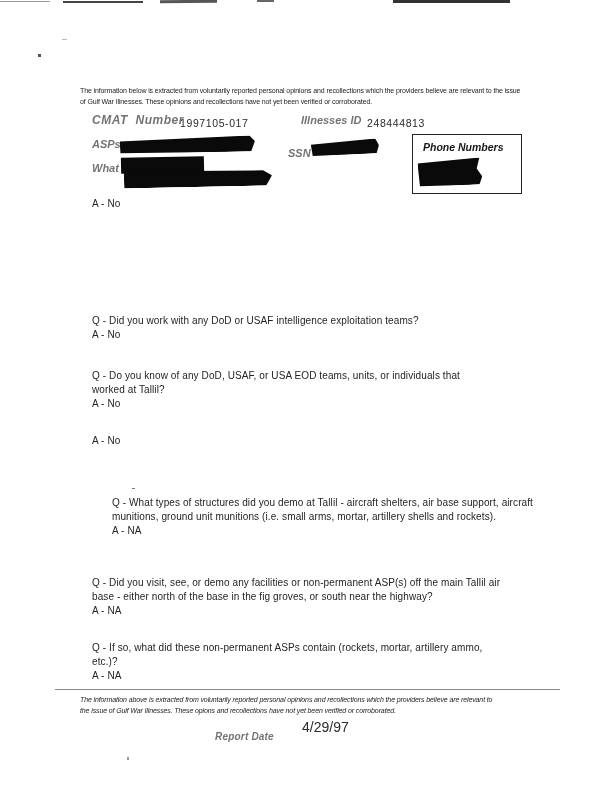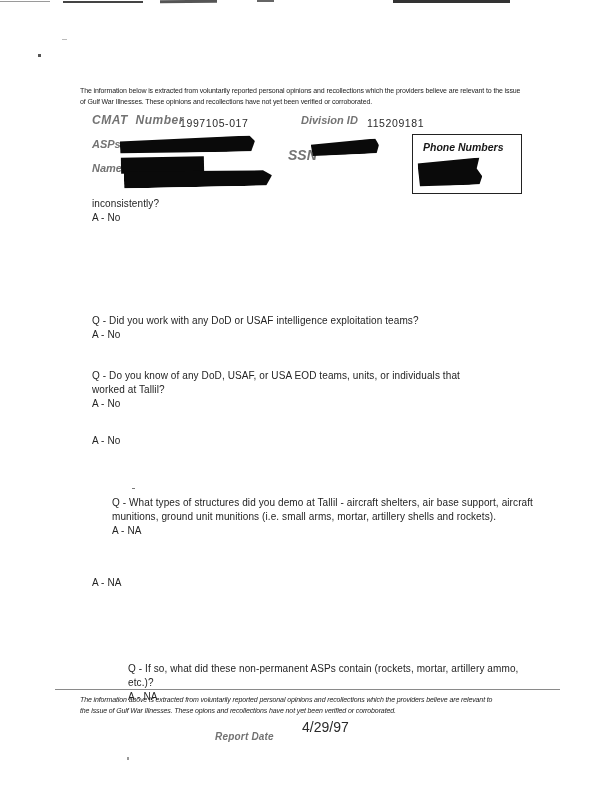--- a/index.html
+++ b/index.html
@@ -18,21 +18,21 @@
   .rule{position:absolute;height:1px;background:#8a8a8a;}
   .footer-rule{left:55px;top:689px;width:505px;}
   
   .lbl{position:absolute;font-weight:bold;font-style:italic;color:#737373;}
   .val{position:absolute;font-size:10.5px;letter-spacing:0.6px;color:#2a2a2a;}
   .cmat-label{left:92px;top:113px;font-size:12px;letter-spacing:0.5px;word-spacing:4px;}
   .cmat-value{left:180px;top:117px;}
   .incident-label{left:301px;top:114px;font-size:11px;}
   .incident-value{left:367px;top:117px;}
   .name-label{left:92px;top:138px;font-size:11px;}
-  .ssn-label{left:288px;top:139px;font-size:14px;margin-top:8px;}
+  .ssn-label{left:288px;top:139px;font-size:11px;margin-top:8px;}
   .home-label{left:92px;top:162px;font-size:11px;}
   
   .redact{position:absolute;background:#0a0a0a;}
   .name-bar{left:120px;top:137px;width:135px;height:16px;transform:rotate(-1.4deg);
     clip-path:polygon(0 18%,96% 0,100% 35%,97% 100%,0 92%);}
   .ssn-bar{left:311px;top:140px;width:68px;height:15px;transform:rotate(-3deg);
     clip-path:polygon(0 20%,95% 0,100% 45%,96% 100%,2% 95%);}
   .home-bar-top{left:121px;top:157px;width:83px;height:16px;transform:rotate(-1.2deg);}
   .home-bar-bottom{left:124px;top:170px;width:148px;height:17px;transform:rotate(-1.2deg);
     clip-path:polygon(0 0,94% 10%,100% 40%,96% 100%,0 100%);}
@@ -44,21 +44,21 @@
   
   .body-text{font-size:10px;line-height:14px;color:#242424;letter-spacing:0.1px;}
   .block{position:absolute;left:92px;}
   .carryover{top:197px;width:420px;}
   .qa0{top:244px;width:435px;}
   .qa1{top:314px;width:460px;}
   .qa2{top:369px;width:398px;}
   .qa3{top:434px;width:425px;}
   .qa4{top:496px;width:455px;margin-left:20px;}
   .qa5{top:576px;width:415px;}
-  .qa6{top:662px;width:400px;margin-left:36px;}
+  .qa6{top:641px;width:400px;}
   
   .report-date-label{left:215px;top:731px;font-size:10px;letter-spacing:0.2px;}
   .report-date-value{position:absolute;left:302px;top:719px;font-size:14px;color:#2a2a2a;}
 </style>
 </head>
 <body>
 
 <div class="page">
 
   <div class="artifact" style="left:0;top:1px;width:50px;height:1px;background:#9a9a9a;"></div>
@@ -72,40 +72,39 @@
   <div class="speck" style="left:132px;top:488px;width:3px;height:1px;background:#777;"></div>
   <div class="speck" style="left:127px;top:757px;width:2px;height:3px;background:#999;"></div>
 
   <div class="header-disclaimer">
     <div class="tinyline">The information below is extracted from voluntarily reported personal opinions and recollections which the providers believe are relevant to the issue</div>
     <div class="tinyline">of Gulf War Illnesses.  These opinions and recollections have not yet been verified or corroborated.</div>
   </div>
 
   <div class="lbl cmat-label">CMAT Number</div>
   <div class="val cmat-value">1997105-017</div>
-  <div class="lbl incident-label">Division ID</div>
-  <div class="val incident-value">115209181</div>
+  <div class="lbl incident-label">Illnesses ID</div>
+  <div class="val incident-value">248444813</div>
 
   <div class="lbl name-label">ASPs</div>
   <div class="redact name-bar"></div>
 
   <div class="lbl ssn-label">SSN</div>
   <div class="redact ssn-bar"></div>
 
-  <div class="lbl home-label">Name</div>
+  <div class="lbl home-label">What</div>
   <div class="redact home-bar-top"></div>
   <div class="redact home-bar-bottom"></div>
 
   <div class="phone-box">
     <div class="phone-label">Phone Numbers</div>
     <div class="redact phone-bar"></div>
   </div>
 
   <div class="block body-text carryover">
-    <div>inconsistently?</div>
     <div>A - No</div>
   </div>
 
   <div class="block body-text qa0">
   </div>
   <div class="block body-text qa1">
     <div>Q - Did you work with any DoD or USAF intelligence exploitation teams?</div>
     <div>A - No</div>
   </div>
   <div class="block body-text qa2">
@@ -113,20 +112,21 @@
     <div>A - No</div>
   </div>
   <div class="block body-text qa3">
     <div>A - No</div>
   </div>
   <div class="block body-text qa4">
     <div>Q - What types of structures did you demo at Tallil - aircraft shelters, air base support, aircraft munitions, ground unit munitions (i.e. small arms, mortar, artillery shells and rockets).</div>
     <div>A - NA</div>
   </div>
   <div class="block body-text qa5">
+    <div>Q - Did you visit, see, or demo any facilities or non-permanent ASP(s) off the main Tallil air base - either north of the base in the fig groves, or south near the highway?</div>
     <div>A - NA</div>
   </div>
   <div class="block body-text qa6">
     <div>Q - If so, what did these non-permanent ASPs contain (rockets, mortar, artillery ammo, etc.)?</div>
     <div>A - NA</div>
   </div>
 
   <div class="rule footer-rule"></div>
   <div class="footer-disclaimer">
     <div class="tinyline">The information above is extracted from voluntarily reported personal opinions and recollections which the providers believe are relevant to</div>

